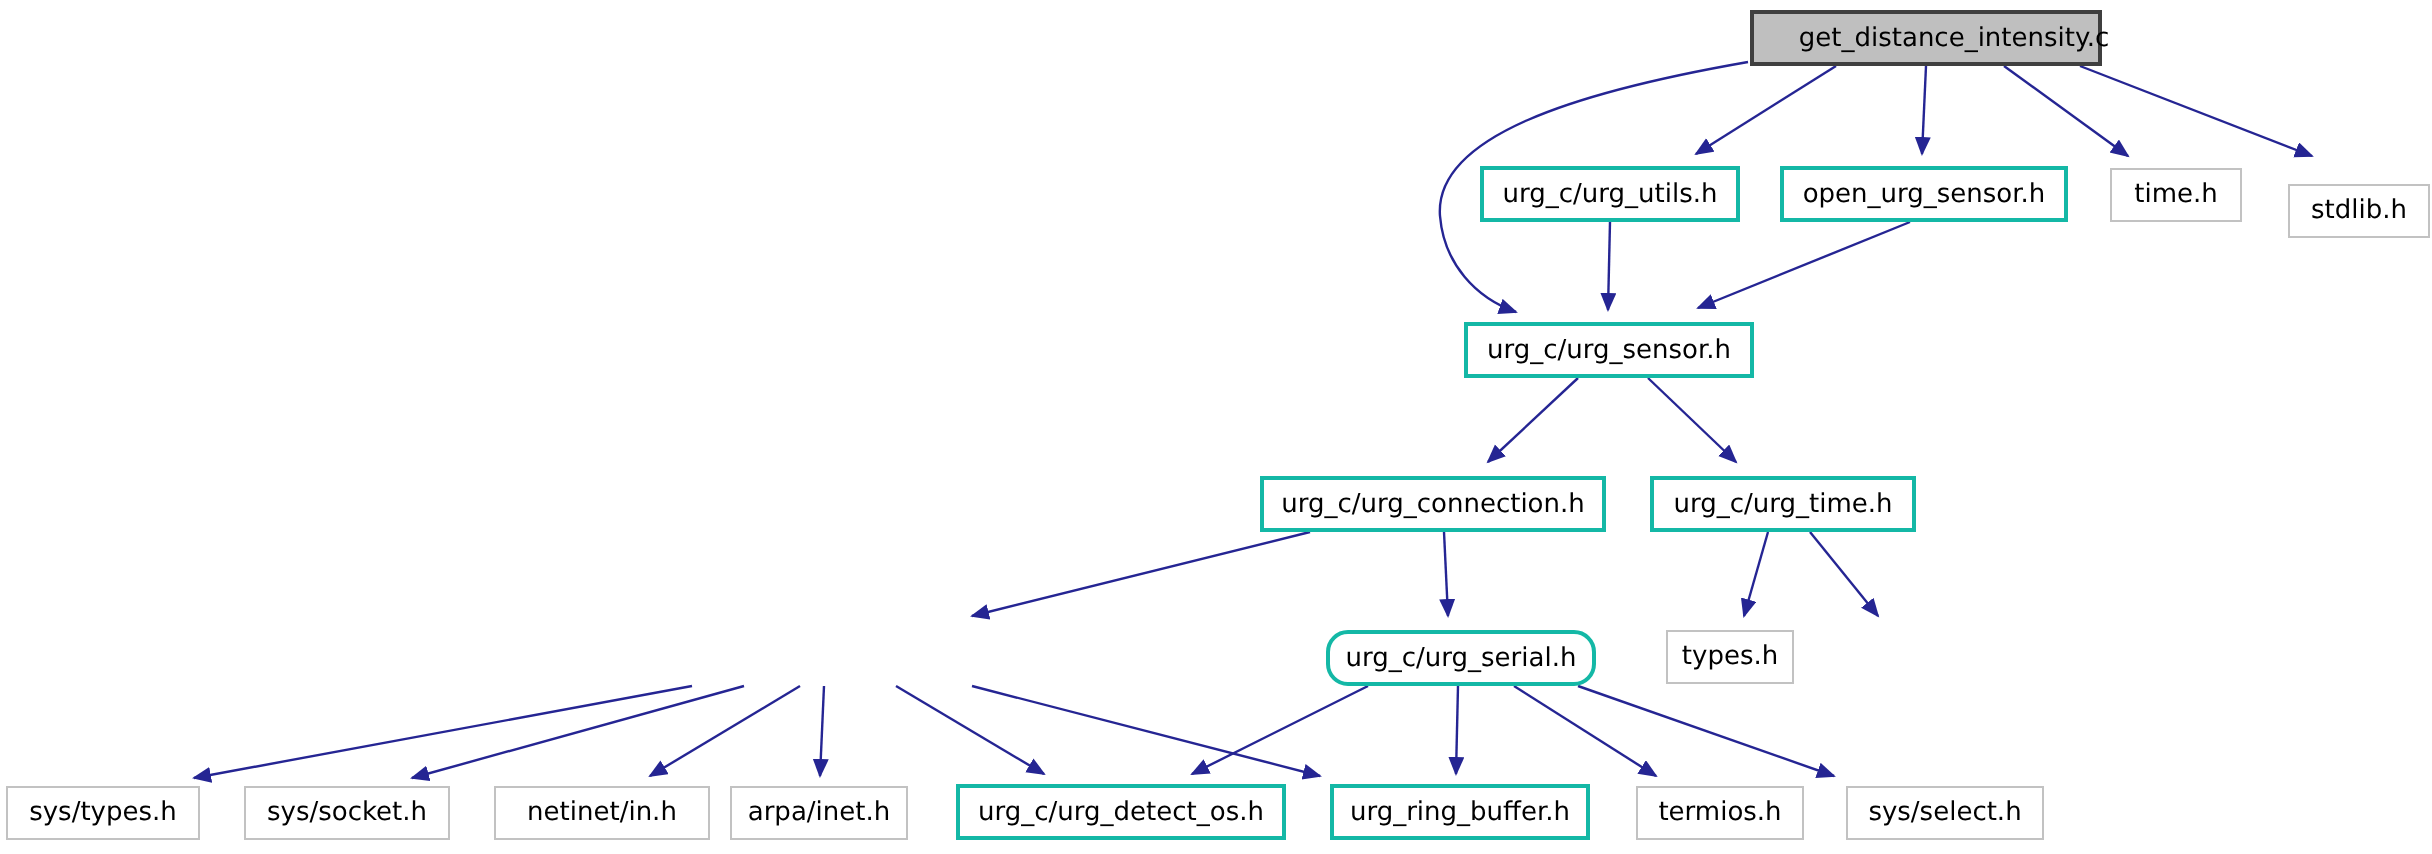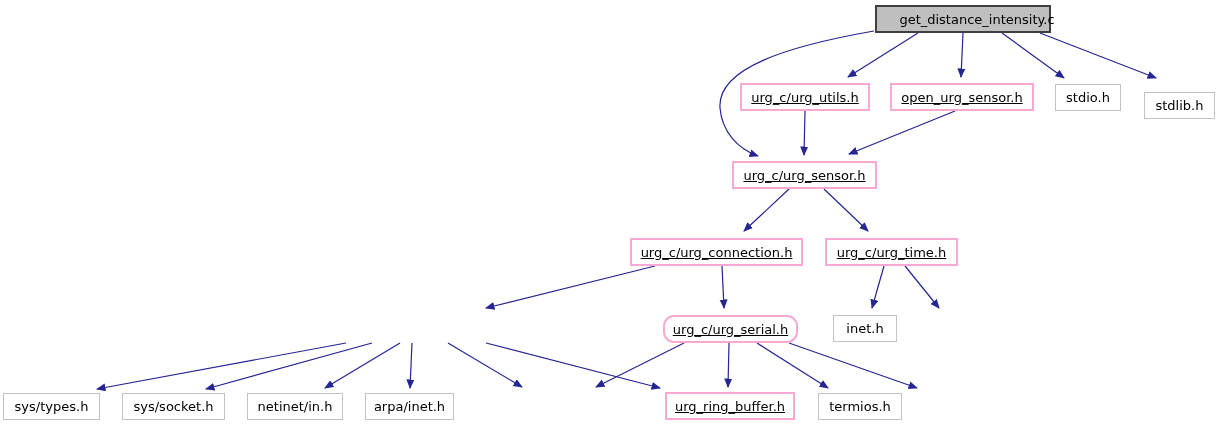--- a/index.html
+++ b/index.html
@@ -33,21 +33,21 @@
     display: flex;
     align-items: center;
     justify-content: center;
     white-space: nowrap;
     background: #ffffff;
     color: #000000;
     font-size: 13px;
     line-height: 1;
     cursor: pointer;
   }
-  .node.internal { border: 2px solid #f9a8d4; text-decoration: underline; }
+  .node.internal { border: 2px solid #14b8a6; }
   .node.external { border: 1px solid #c2c2c2; cursor: default; }
   .node.main {
     border: 2px solid #3f3f3f;
     background: #bfbfbf;
     cursor: default;
     padding-left: 28px;
   }
 </style>
 </head>
 <body>
@@ -82,31 +82,33 @@
     <path class="edge" d="M684,343 L596,387" marker-end="url(#ah)"></path>
     <path class="edge" d="M729,343 L728,387" marker-end="url(#ah)"></path>
     <path class="edge" d="M757,343 L828,388" marker-end="url(#ah)"></path>
     <path class="edge" d="M789,343 L917,388" marker-end="url(#ah)"></path>
   </svg>
 
   <div class="node main" style="left:875px; top:5px;  width:176px; height:28px;">get_distance_intensity.c</div>
 
   <div class="node internal" style="left:740px; top:83px; width:130px; height:28px;">urg_c/urg_utils.h</div>
   <div class="node internal" style="left:890px; top:83px; width:144px; height:28px;">open_urg_sensor.h</div>
-  <div class="node external" style="left:1055px; top:84px; width:66px; height:27px;">stdio.h</div>
+  <div class="node external" style="left:1055px; top:84px; width:66px; height:27px;">time.h</div>
   <div class="node external" style="left:1144px; top:92px; width:71px; height:27px;">stdlib.h</div>
 
   <div class="node internal" style="left:732px; top:161px; width:145px; height:28px;">urg_c/urg_sensor.h</div>
 
   <div class="node internal" style="left:630px; top:238px; width:173px; height:28px;">urg_c/urg_connection.h</div>
   <div class="node internal" style="left:825px; top:238px; width:133px; height:28px;">urg_c/urg_time.h</div>
 
   <div class="node internal" style="left:663px; top:315px; width:135px; height:28px;border-radius:11px;">urg_c/urg_serial.h</div>
-  <div class="node external" style="left:833px; top:315px; width:64px; height:27px;">inet.h</div>
+  <div class="node external" style="left:833px; top:315px; width:64px; height:27px;">types.h</div>
 
   <div class="node external" style="left:3px; top:393px; width:97px; height:27px;">sys/types.h</div>
   <div class="node external" style="left:122px; top:393px; width:103px; height:27px;text-align:center;">sys/socket.h</div>
-  <div class="node external" style="left:247px; top:393px; width:96px; height:27px;">netinet/in.h</div>
+  <div class="node external" style="left:247px; top:393px; width:108px; height:27px;">netinet/in.h</div>
   <div class="node external" style="left:365px; top:393px; width:89px; height:27px;">arpa/inet.h</div>
+  <div class="node internal" style="left:478px; top:392px; width:165px; height:28px;">urg_c/urg_detect_os.h</div>
   <div class="node internal" style="left:665px; top:392px; width:130px; height:28px;">urg_ring_buffer.h</div>
   <div class="node external" style="left:818px; top:393px; width:84px; height:27px;">termios.h</div>
+  <div class="node external" style="left:923px; top:393px; width:99px; height:27px;">sys/select.h</div>
 
 </div>
 
 </body></html>

